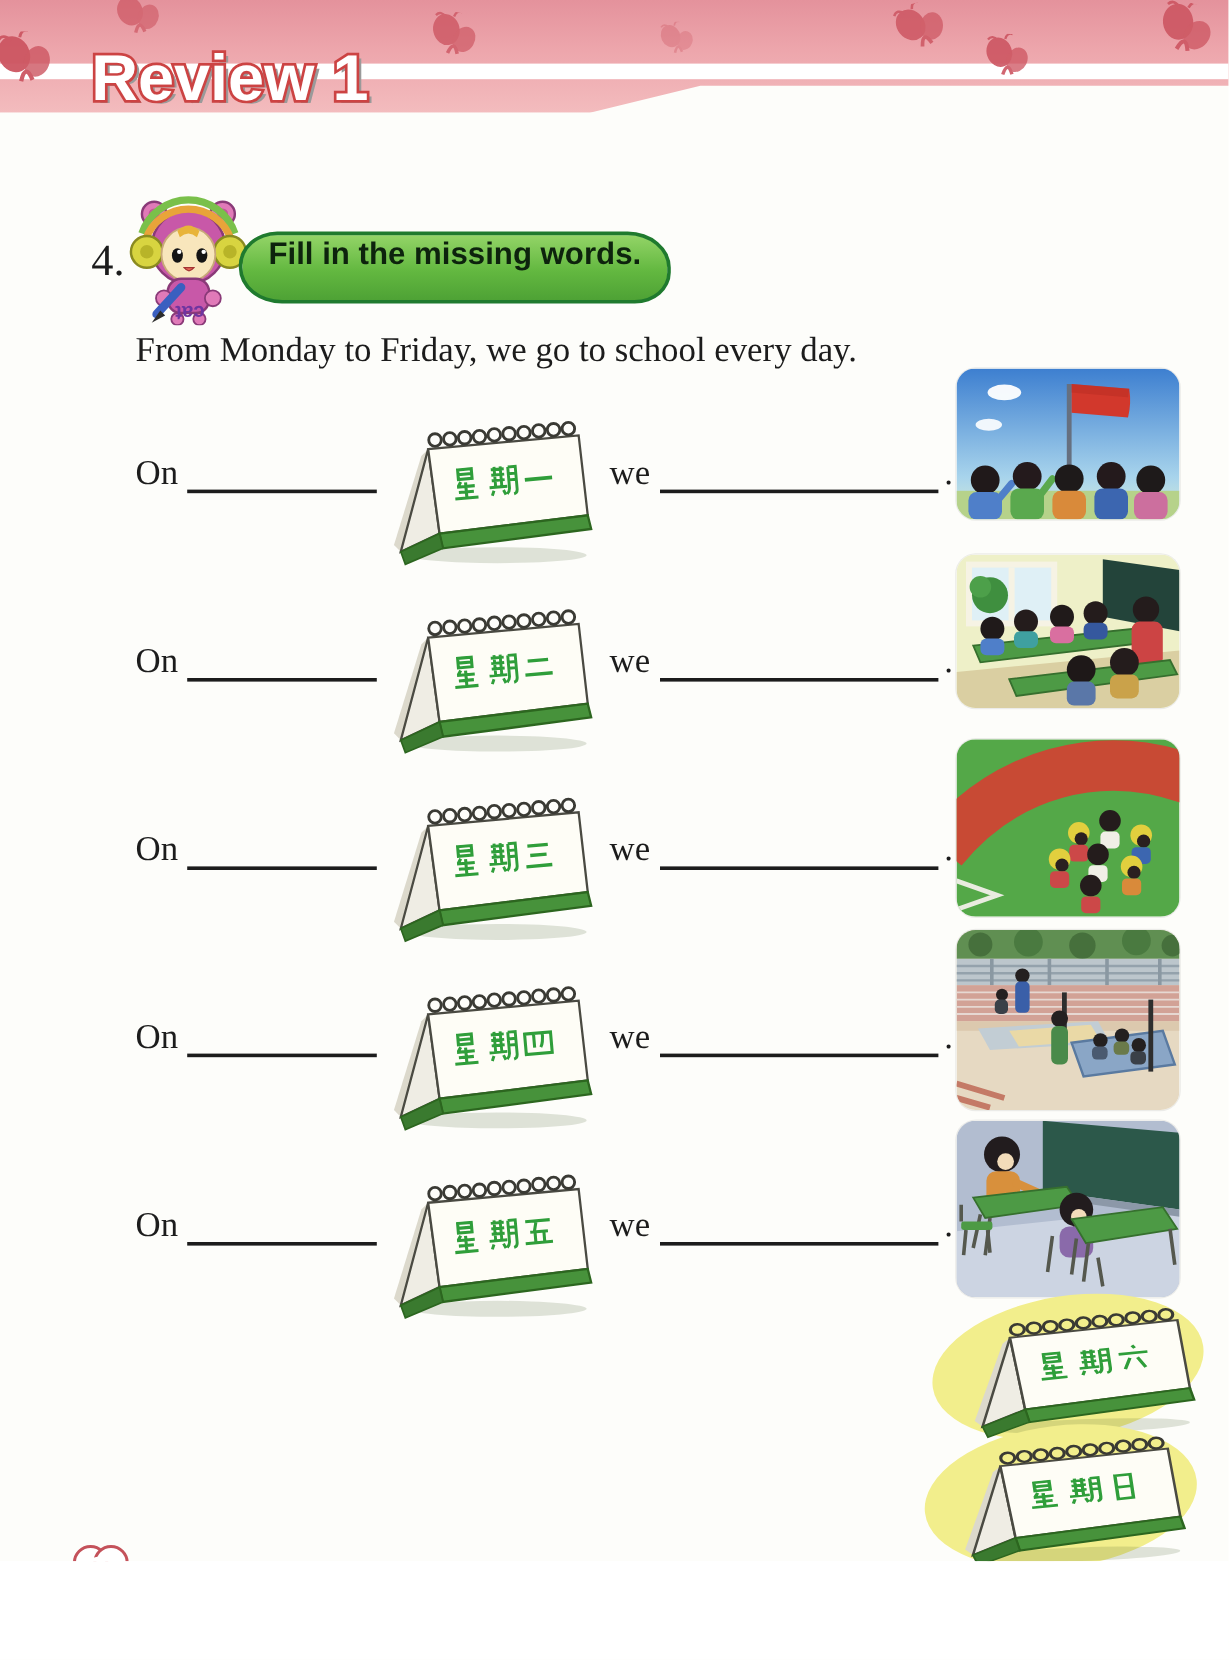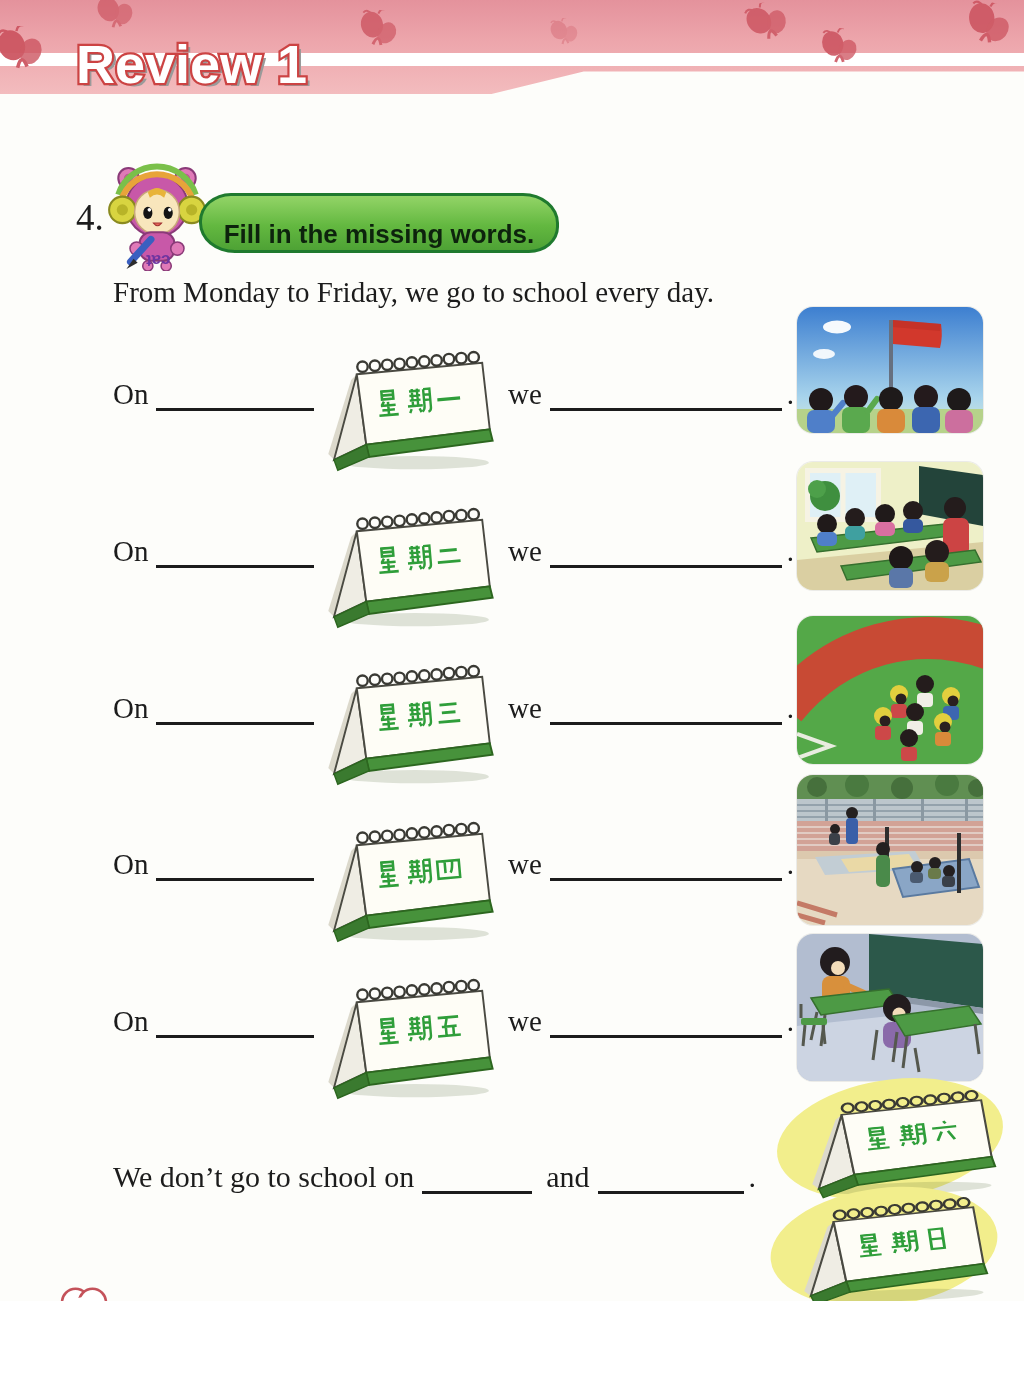--- a/index.html
+++ b/index.html
@@ -12,21 +12,21 @@
           clip-path:polygon(0 0,100% 0,100% 76%,57% 76%,48% 100%,0 100%);}
   .banner-stripe{position:absolute;left:0;top:53px;width:100%;height:13px;background:#ffffff;}
   .bfly{position:absolute;color:#cd5662;}
   .title-svg{position:absolute;left:58px;top:22px;}
 
   
   .ex-num{position:absolute;left:76px;top:196px;font-size:37px;}
   .instr-banner{position:absolute;left:199px;top:193px;width:354px;height:54px;
     background:linear-gradient(180deg,#93d467 0%,#63b840 55%,#4ea235 100%);
     border:3px solid #1f7a2e;border-radius:32px 36px 30px 36px/28px 30px 26px 30px;
-    display:flex;align-items:flex-end;justify-content:center;
+    display:flex;align-items:flex-start;justify-content:center;
     font-family:"Liberation Sans","DejaVu Sans",sans-serif;font-weight:bold;
     font-size:26px;color:#0d230d;}
   .mascot{position:absolute;left:106px;top:163px;}
   .mascot-cat{position:absolute;left:146px;top:250px;transform:rotate(180deg);
     font-family:"Liberation Sans",sans-serif;font-weight:bold;font-size:17px;color:#6f35a0;}
 
   .intro{position:absolute;left:113px;top:276px;font-size:29px;white-space:nowrap;text-align:right;}
 
   
   .fillline{position:absolute;font-size:29px;white-space:nowrap;text-align:right;}
@@ -406,23 +406,20 @@
       <path d="M8 91 L6 112 M26 91 L28 110 M4 84 L4 70" stroke="#55584e" stroke-width="3"></path>
       <circle cx="100" cy="74" r="14" fill="#221c1e"></circle>
         <circle cx="102" cy="80" r="6.5" fill="#f2dcba"></circle>
       <rect x="86" y="88" width="28" height="26" rx="8" fill="#8a6aaa"></rect>
       <polygon points="96,82 172,72 184,90 108,102" fill="#4d9a45" stroke="#36702e" stroke-width="1.5"></polygon>
       <path d="M110 102 L106 134 M178 90 L182 120 M100 98 L96 128" stroke="#55584e" stroke-width="3"></path>
       <path d="M80 96 L76 126 M118 114 L122 138" stroke="#55584e" stroke-width="3"></path>
     </svg>
   </div>
 
-  <div class="fillline" style="left:113px;top:1160px;font-size:30px">
-    <span>We don’t go to school on</span><span class="blank blank-b1"></span><span>and</span><span class="blank blank-b2"></span><span>.</span>
-  </div>
 
   <div class="blob" style="left:776px;top:1080px;width:228px;height:118px;transform:rotate(-9deg)"></div>
   <svg class="cal-wk" style="left:796px;top:1085px;transform:rotate(-2deg)" viewBox="0 0 200 140" preserveAspectRatio="none">
     <use href="#sym-calendar"></use>
     <g class="cal-chars" transform="rotate(-5 110 64)">
       <use href="#zh-xing" x="62" y="47" width="30" height="30"></use>
       <use href="#zh-qi" x="94" y="47" width="30" height="30"></use>
       <use href="#zh-liu" x="126" y="47" width="30" height="30"></use>
     </g>
   </svg>

